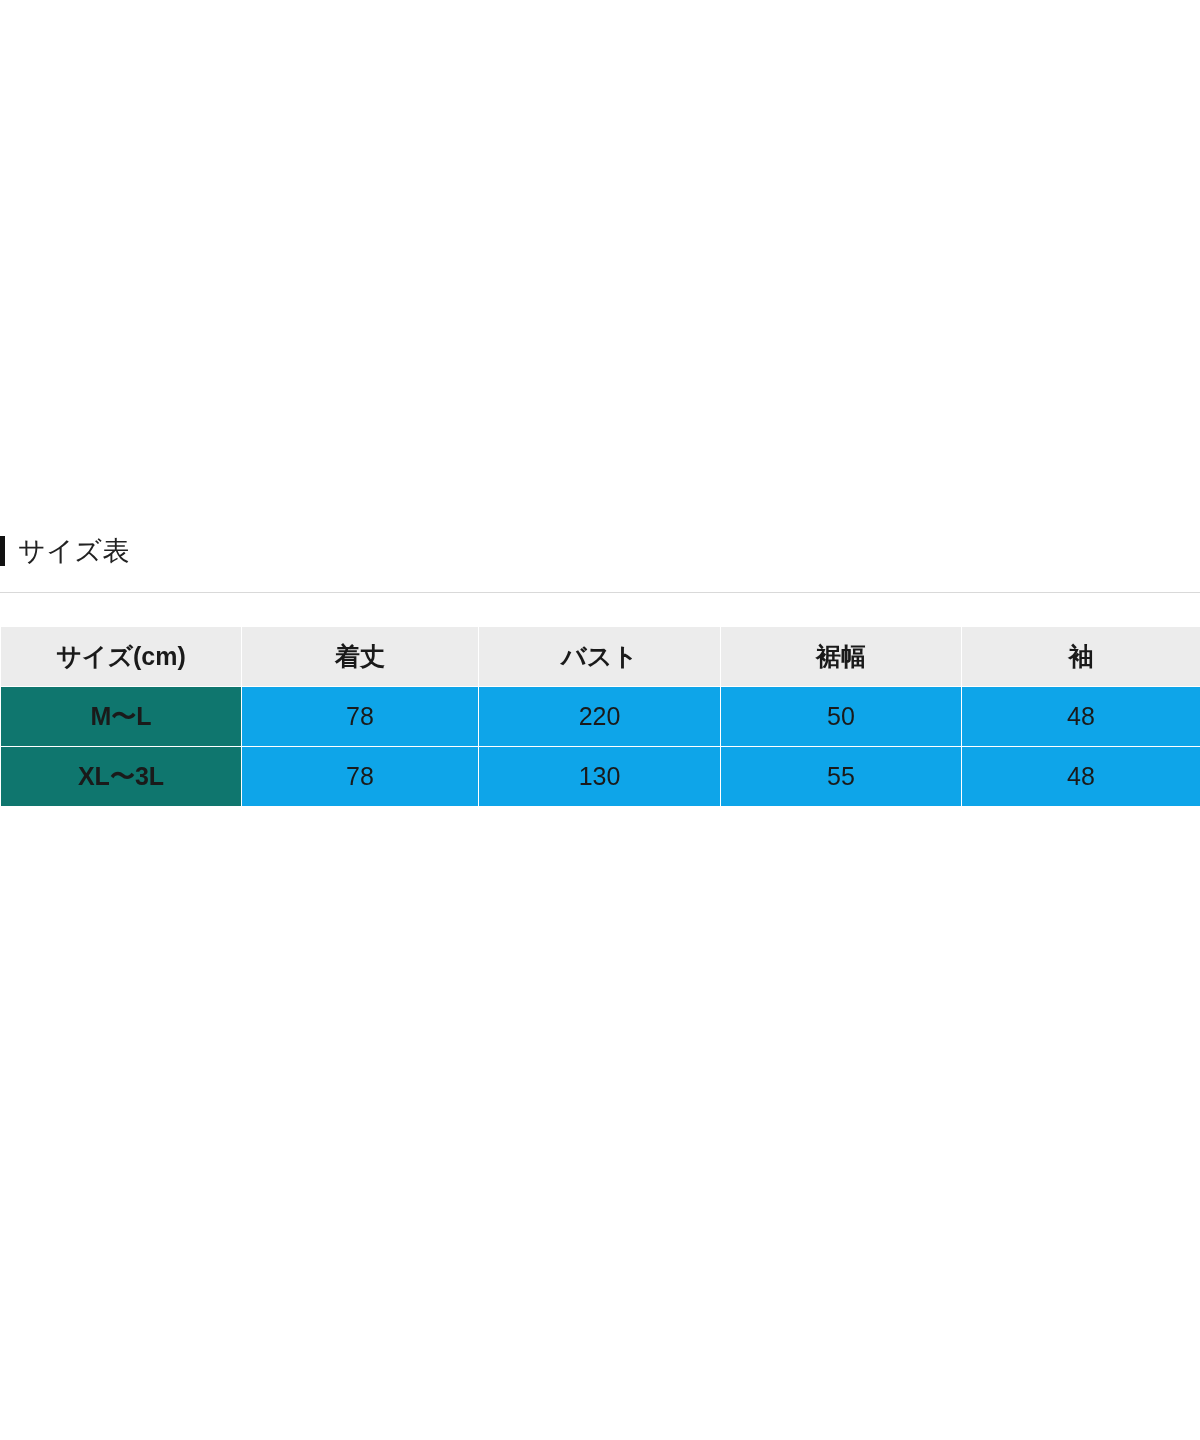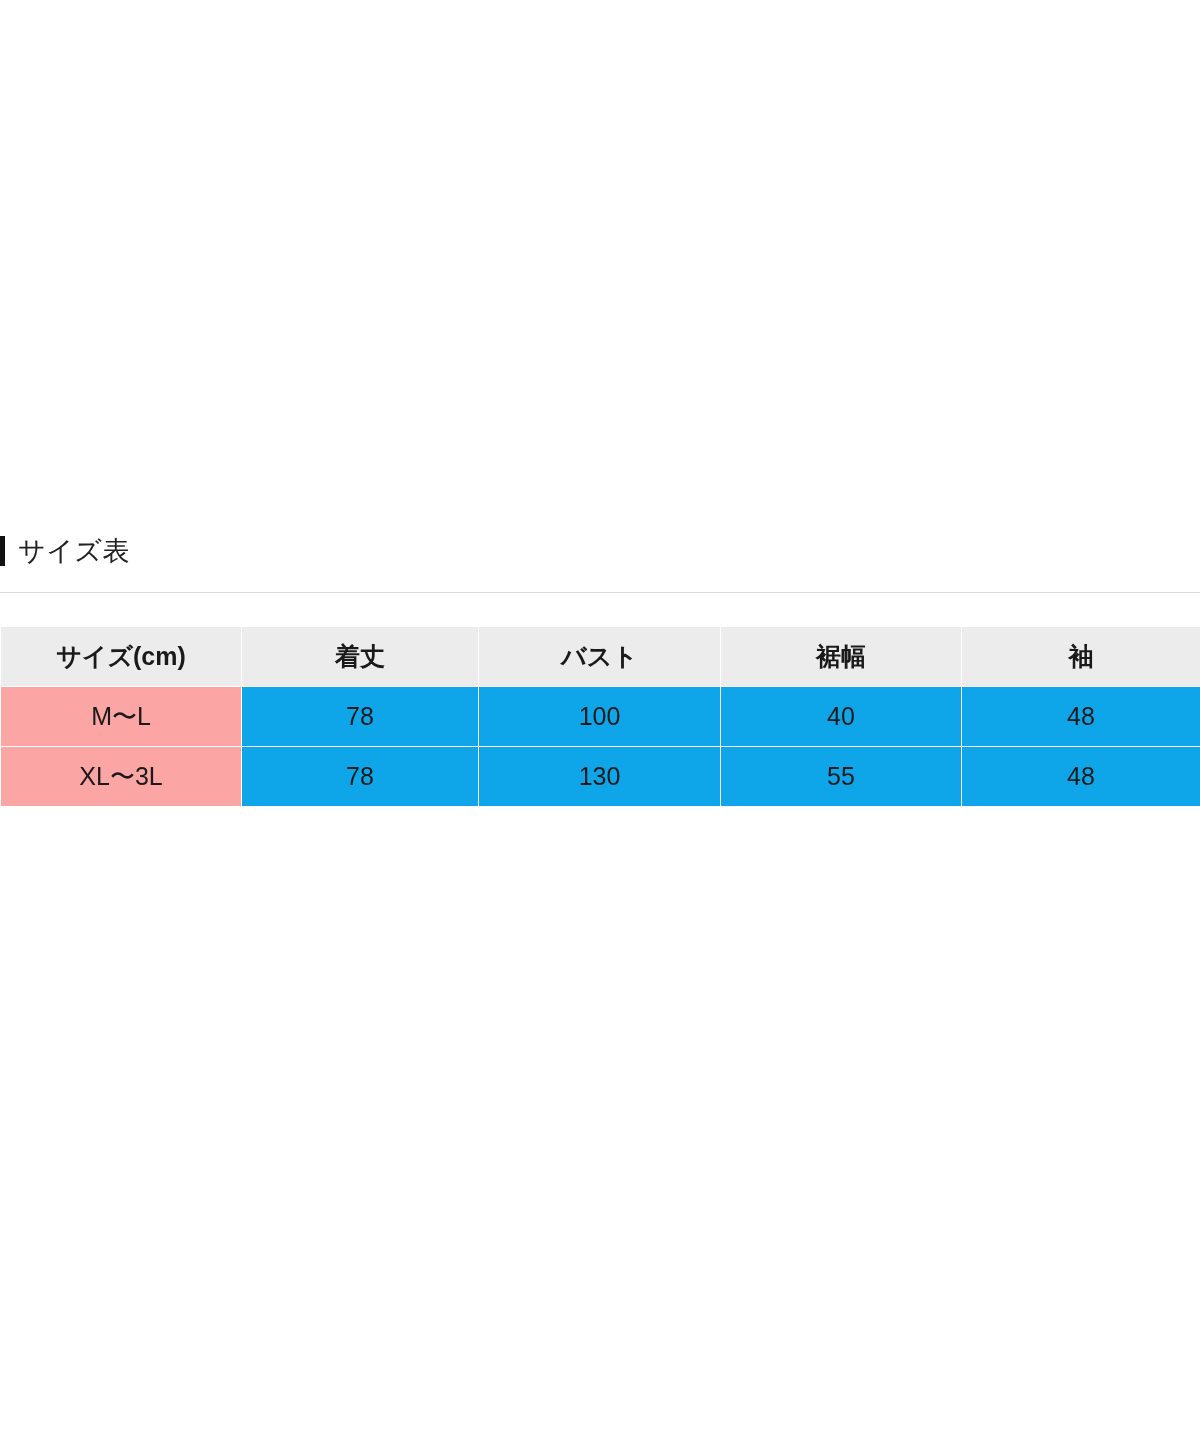--- a/index.html
+++ b/index.html
@@ -85,22 +85,22 @@
     font-size: 24px;
     padding: 0;
   }
   table.size-table thead th {
     background: #ececec;
     font-weight: 700;
     color: #1a1a1a;
     font-size: 25px;
   }
   table.size-table tbody th.row-head {
-    background: #fca5a5;
-    font-weight: 400;
+    background: #0f766e;
+    font-weight: 700;
     color: #1a1a1a;
     font-size: 25px;
   }
   table.size-table tbody td {
     background: #0ea5e9;
     font-weight: 400;
     color: #1a1a1a;
     font-size: 25px;
   }
 </style>
@@ -131,22 +131,22 @@
           <th>着丈</th>
           <th>バスト</th>
           <th>裾幅</th>
           <th>袖</th>
         </tr>
       </thead>
       <tbody>
         <tr>
           <th class="row-head">M〜L</th>
           <td>78</td>
-          <td>100</td>
-          <td>40</td>
+          <td>220</td>
+          <td>50</td>
           <td>48</td>
         </tr>
         <tr>
           <th class="row-head">XL〜3L</th>
           <td>78</td>
           <td>130</td>
           <td>55</td>
           <td>48</td>
         </tr>
       </tbody>

